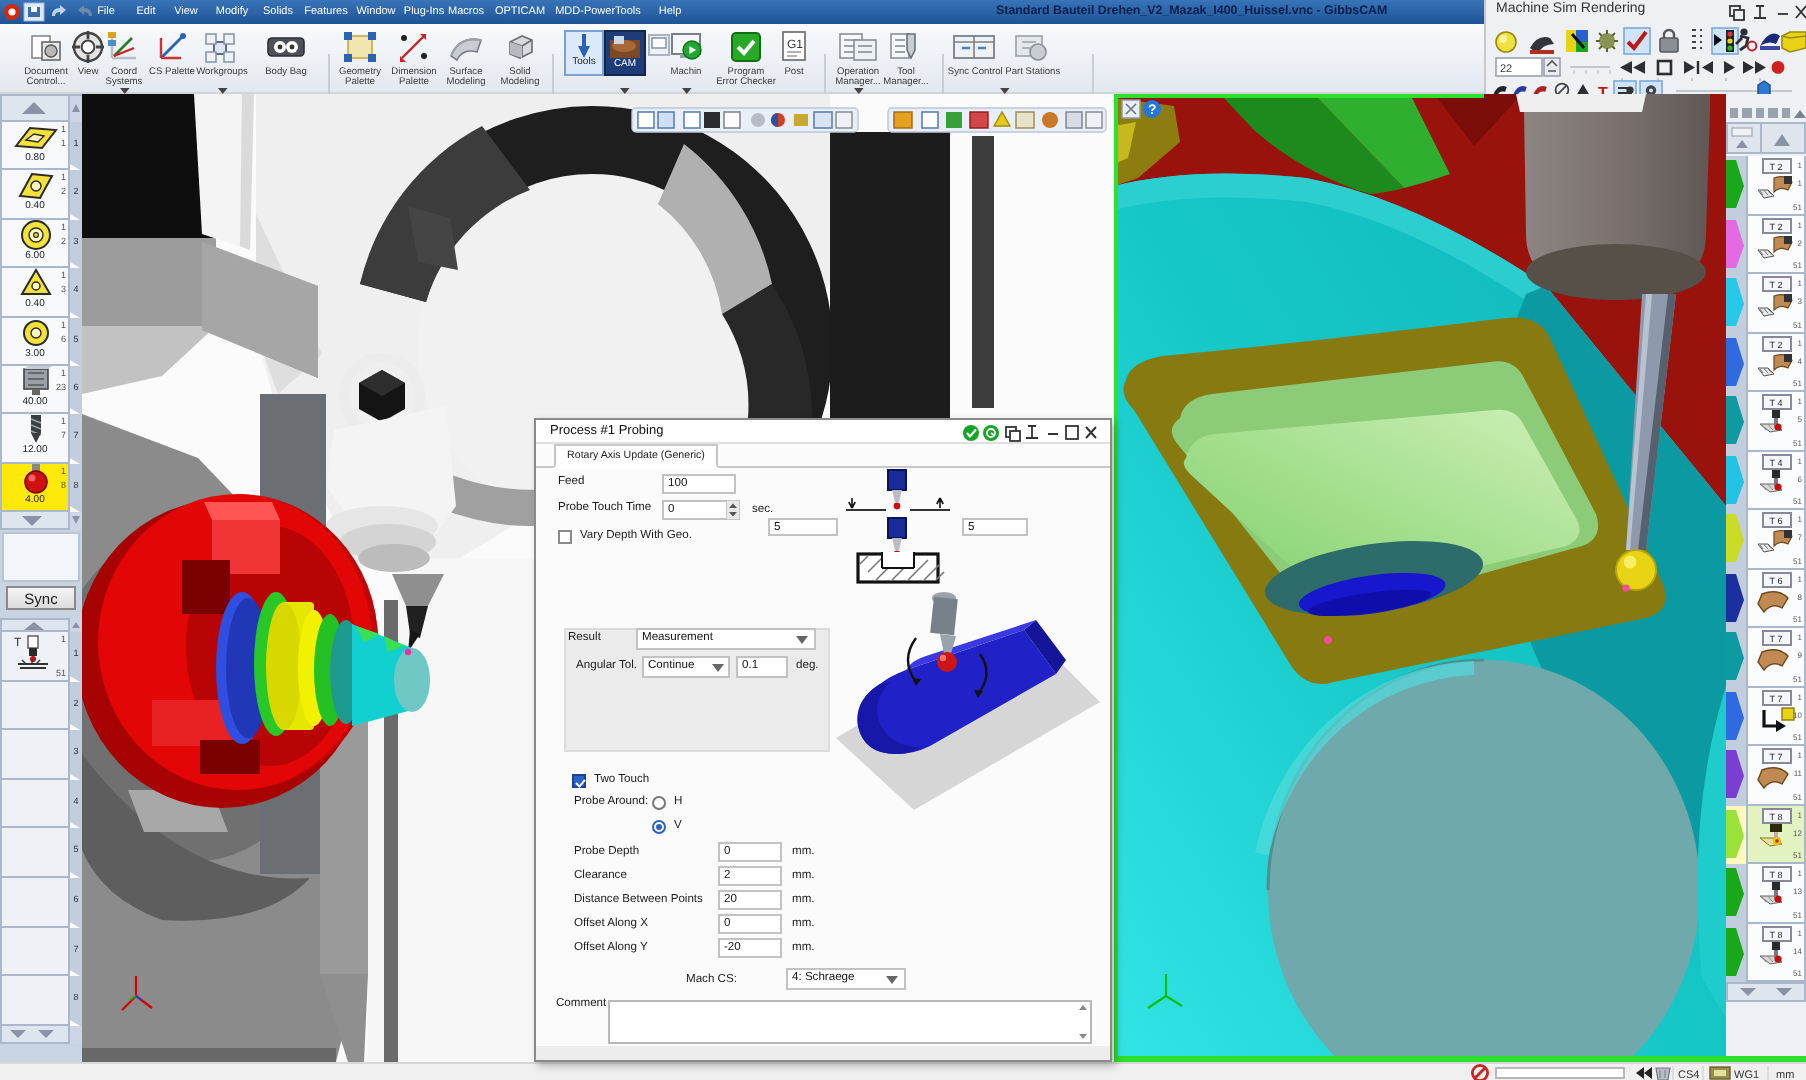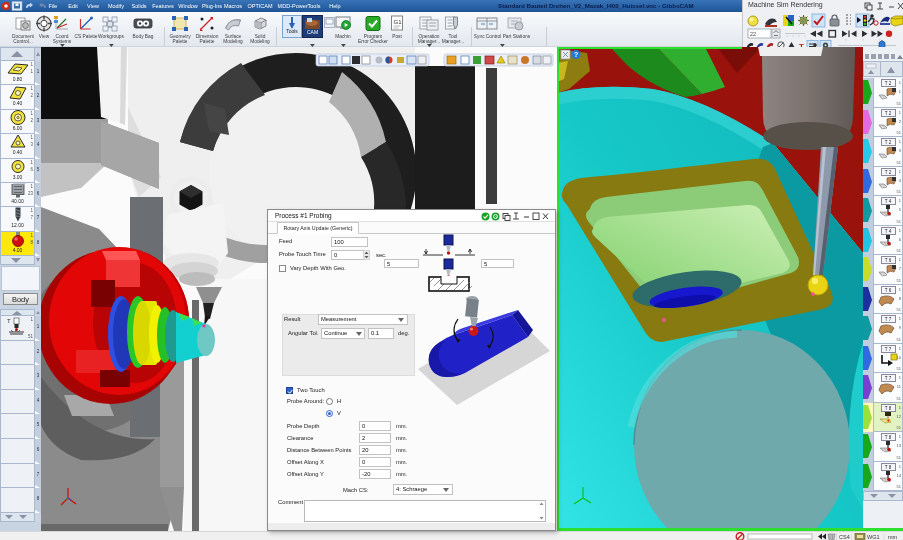--- a/index.html
+++ b/index.html
@@ -489,21 +489,21 @@
       <svg width="33" height="8">
         <path d="M10 2 l5 5 5-5 z" fill="#8a93a6"></path>
       </svg>
     </div>
 <div style="position:absolute;left:35px;top:209.2px;width:6px;height:9px;background:#ccd6e4">
       <svg width="6" height="8">
         <path d="M1 2 l2 4 2-4 z" fill="#8a93a6"></path>
       </svg>
     </div>
 <div style="position:absolute;left:1px;top:219px;width:39px;height:25px;background:#f2f5f9;border:1px solid #b9c4d4"></div>
-<div style="position:absolute;left:3px;top:246px;width:35px;height:12px;background:linear-gradient(#f4f4f4,#dcdcdc);border:1px solid #8a8a8a;font-size:7.5px;text-align:center;line-height:11px;color:#222">Body</div>
+<div style="position:absolute;left:3px;top:246px;width:35px;height:12px;background:linear-gradient(#f4f4f4,#dcdcdc);border:1px solid #8a8a8a;font-size:7.5px;text-align:center;line-height:11px;color:#222">Sync</div>
 <div style="position:absolute;left:0;top:262px;width:35px;height:7px;background:#dde5ee;border:1px solid #a9b8cc">
       <svg width="33" height="6">
         <path d="M11 5 l5-4 5 4 z" fill="#8a93a6"></path>
       </svg>
     </div>
 <div style="position:absolute;left:35px;top:262px;width:6px;height:7px;background:#ccd6e4">
       <svg width="6" height="6">
         <path d="M1 5 l2-3 2 3 z" fill="#8a93a6"></path>
       </svg>
     </div>

